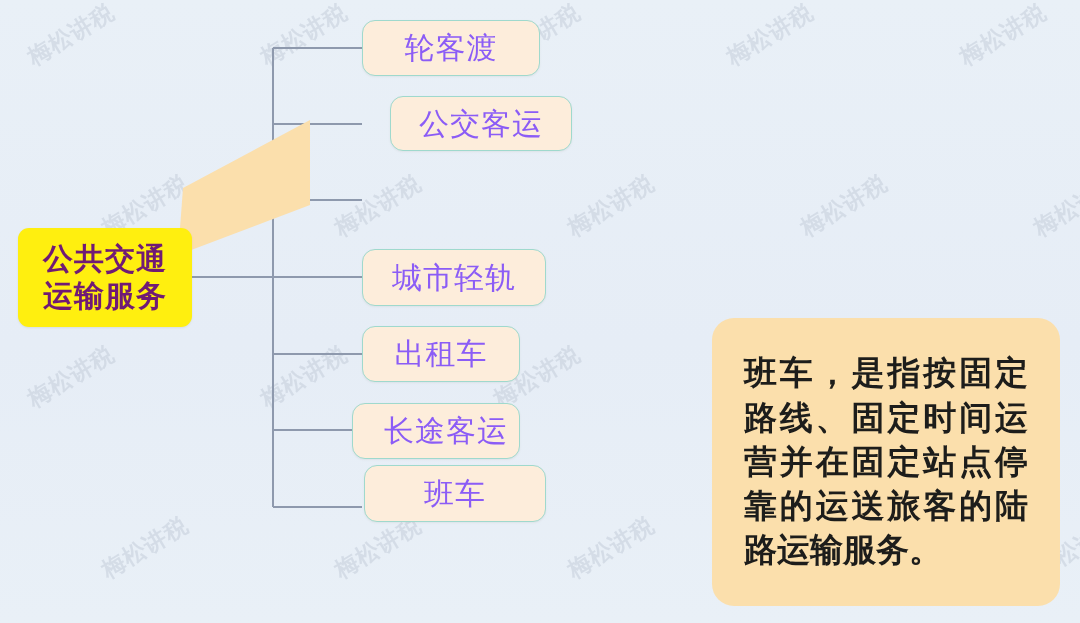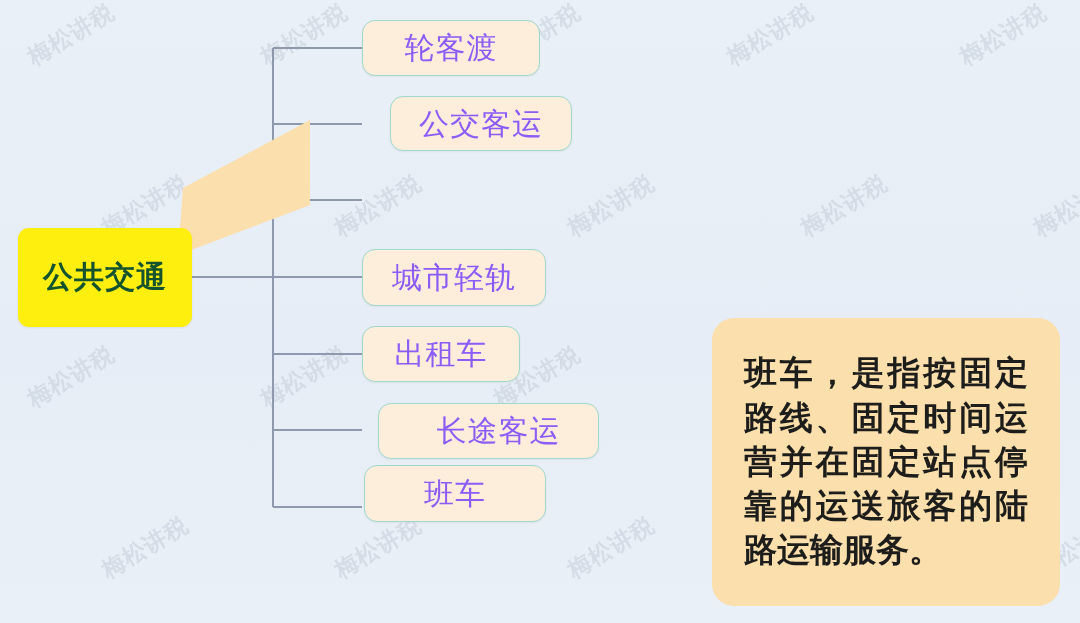--- a/index.html
+++ b/index.html
@@ -68,21 +68,21 @@
     background: #ffef0f;
     border-radius: 11px;
     flex-direction: column;
     gap: 2px;
     box-shadow: 0 1px 2px rgba(120,120,60,.12);
   }
   .root-line {
     font-family: "DejaVu Sans", sans-serif;
     font-size: 30px;
     font-weight: 700;
-    color: #14532d;
+    color: #701a75;
     line-height: 1.14;
     letter-spacing: 1px;
     white-space: nowrap;
   }
 
   .leaf-node {
     background: #fdeddb;
     border: 1.6px solid #9fd9cd;
     border-radius: 13px;
     box-shadow: 0 1px 2px rgba(140,130,110,.10);
@@ -175,40 +175,41 @@
       <path d="M273,507 L362,507"></path>
     </g>
   </svg>
 
   <svg id="callout-tail" viewBox="0 0 540 300">
     <path d="M183,188 L178,255 L310,205 L310,120 Z" fill="#fbdfac"></path>
   </svg>
 
   <div class="node root-node">
     <div class="root-line">公共交通</div>
+    <div class="root-line">运输服务</div>
   </div>
 
   <div class="node leaf-node" style="left:362px; top:20px; width:178px; height:56px;">
     <span class="leaf-label">轮客渡</span>
   </div>
 
   <div class="node leaf-node" style="left:344px; top:96px; width:182px; height:55px;margin-left:46px;">
     <span class="leaf-label">公交客运</span>
   </div>
 
 
   <div class="node leaf-node" style="left:362px; top:249px; width:184px; height:57px;">
     <span class="leaf-label">城市轻轨</span>
   </div>
 
   <div class="node leaf-node" style="left:362px; top:326px; width:158px; height:56px;">
     <span class="leaf-label">出租车</span>
   </div>
 
-  <div class="node leaf-node" style="left:378px; top:403px; width:221px; height:56px;padding-left:20px;">
+  <div class="node leaf-node" style="left:352px; top:403px; width:168px; height:56px;padding-left:20px;">
     <span class="leaf-label">长途客运</span>
   </div>
 
   <div class="node leaf-node" style="left:364px; top:465px; width:182px; height:57px;">
     <span class="leaf-label">班车</span>
   </div>
 
   <div id="callout-box">
     <div id="callout-text">班车，是指按固定路线、固定时间运营并在固定站点停靠的运送旅客的陆路运输服务。</div>
   </div>

